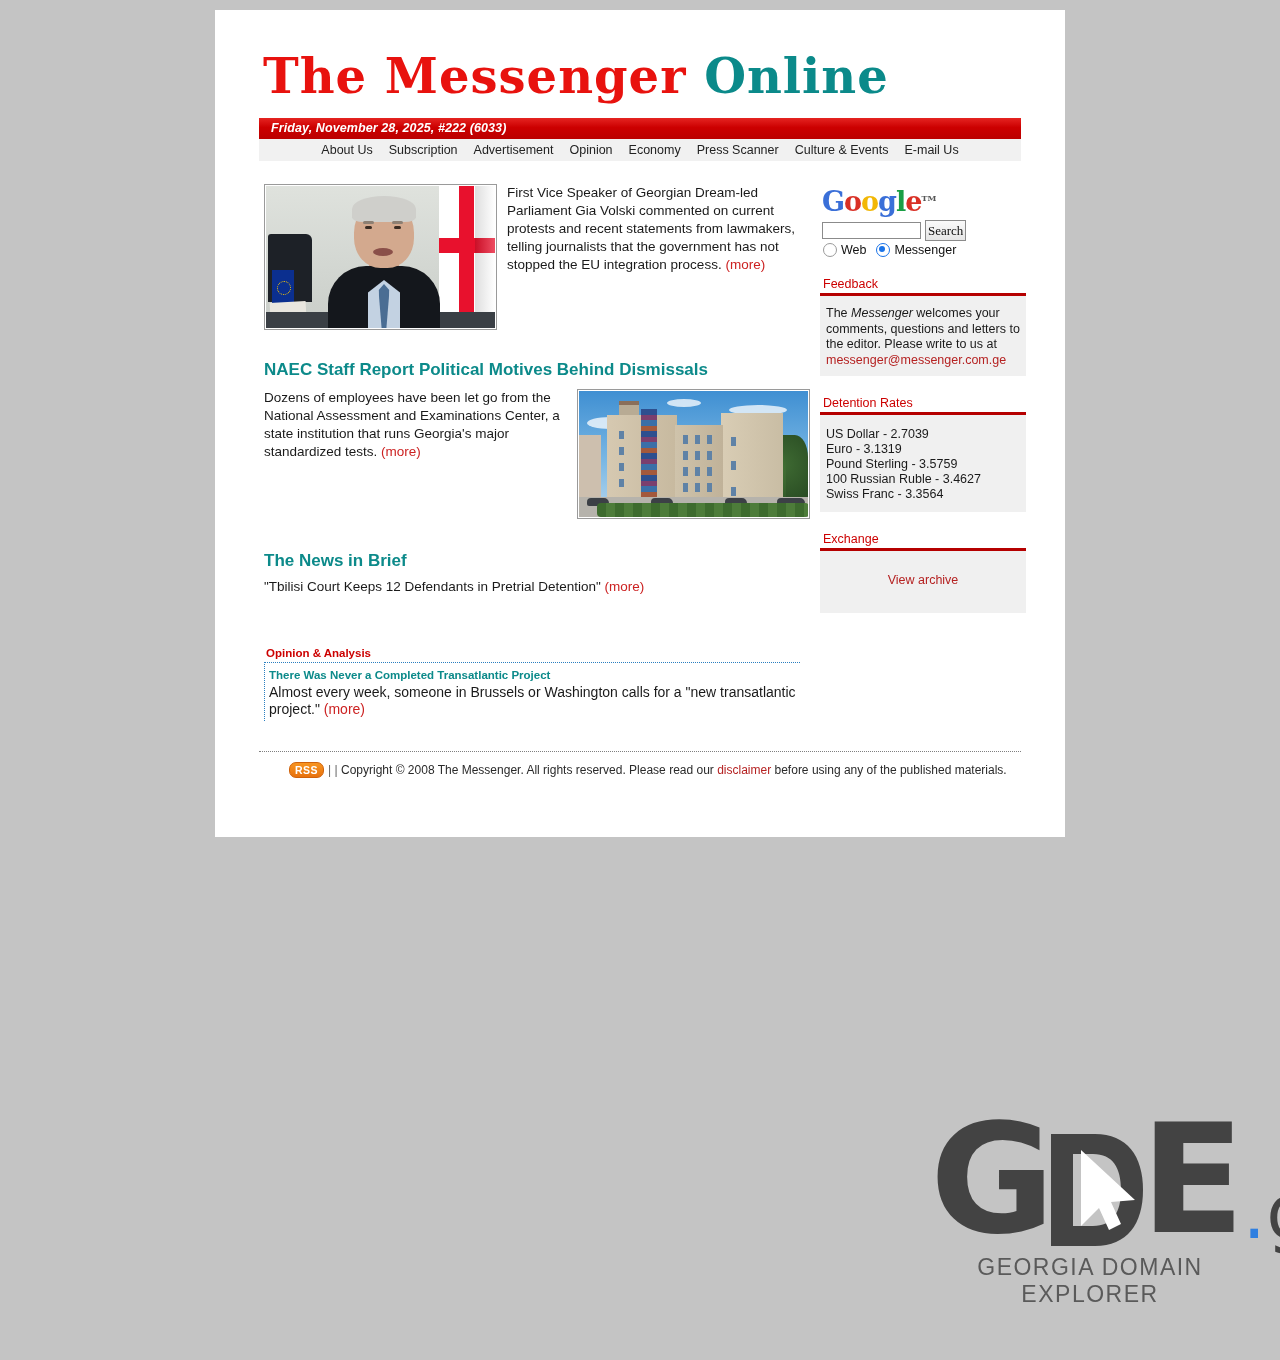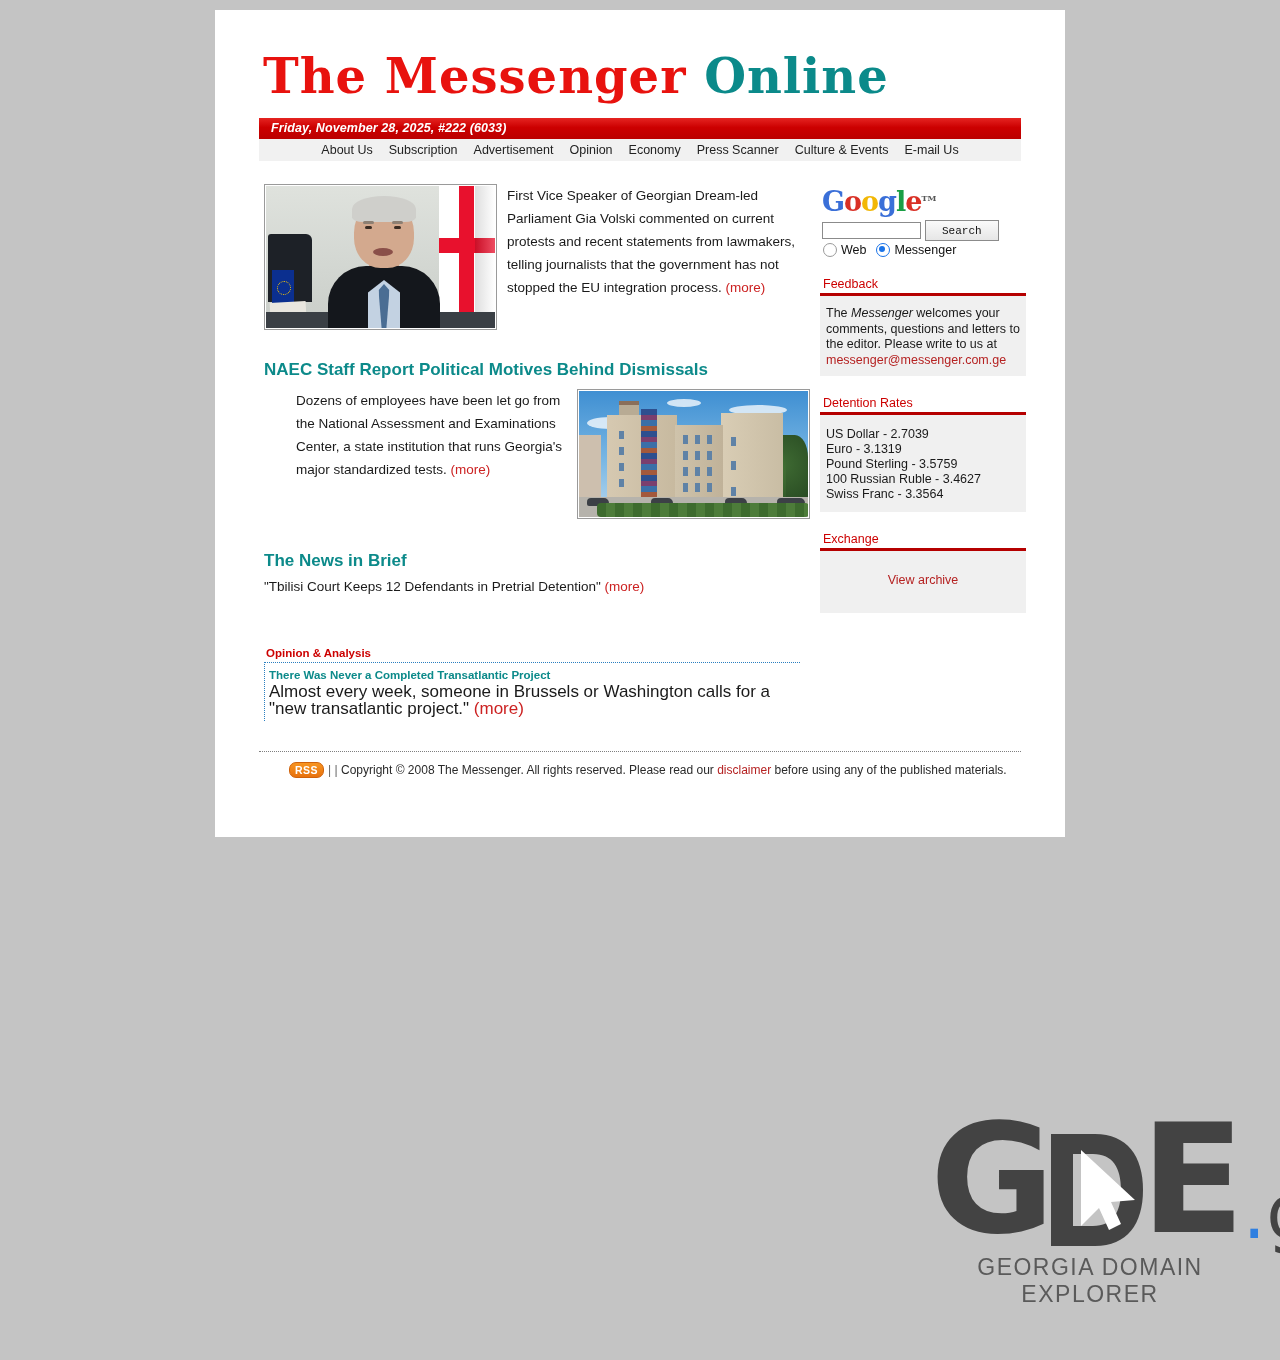--- a/index.html
+++ b/index.html
@@ -119,24 +119,23 @@
     border: 1px solid #9a9a9a;
     padding: 1px;
     background: #fff;
     box-sizing: border-box;
   }
   .thumb.left { float: left; margin: 0 10px 4px 0; }
   .thumb.right { float: right; margin: 0 5px 4px 12px; }
 
   .art-text {
     font-size: 13.5px;
-    line-height: 23px;
+    line-height: 18px;
     color: #1a1a1a;
     margin: 0;
-    padding-left: 32px;
   }
   .more {
     color: #cc2222;
     text-decoration: none;
     cursor: pointer;
   }
 
   
   .photo-volski {
     width: 229px;
@@ -329,21 +328,21 @@
     box-sizing: border-box;
   }
   .opinion-link {
     color: #0c8a8a;
     font-size: 11.5px;
     font-weight: bold;
     margin: 0 0 3px 0;
     cursor: pointer;
   }
   .opinion-text {
-    font-size: 17px;
+    font-size: 14px;
     line-height: 16.5px;
     color: #1a1a1a;
     margin: 0;
   }
 
   
   .google-logo {
     font-family: "DejaVu Serif", "Liberation Serif", serif;
     font-size: 27px;
     line-height: 28px;
@@ -373,24 +372,24 @@
     background: #ffffff;
     font-size: 12px;
     padding: 0 3px;
     box-sizing: border-box;
     font-family: "Liberation Sans", sans-serif;
   }
   .search-btn {
     height: 21px;
     border: 1px solid #8b8b8b;
     background: linear-gradient(to bottom, #fafafa, #e6e6e6);
-    font-size: 11px;
-    padding: 0 16px;
+    font-size: 13px;
+    padding: 0 2px;
     cursor: pointer;
-    font-family: Liberation Mono, monospace;
+    font-family: Liberation Serif, serif;
     color: #111;
   }
   .radio-row {
     display: flex; align-items: center; gap: 4px;
     font-size: 12.5px; color: #111; margin-left: 3px;
   }
   .radio-row label { margin-right: 6px; cursor: pointer; }
   .rad {
     width: 12px; height: 12px; border-radius: 50%;
     border: 1px solid #9a9a9a; background: #fff;

